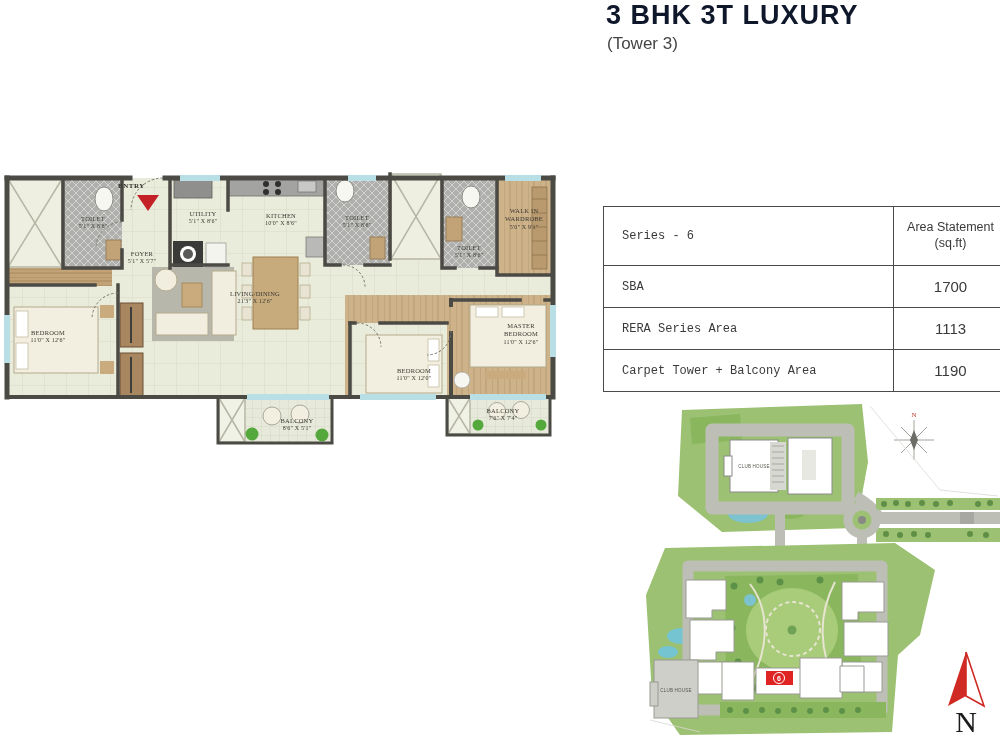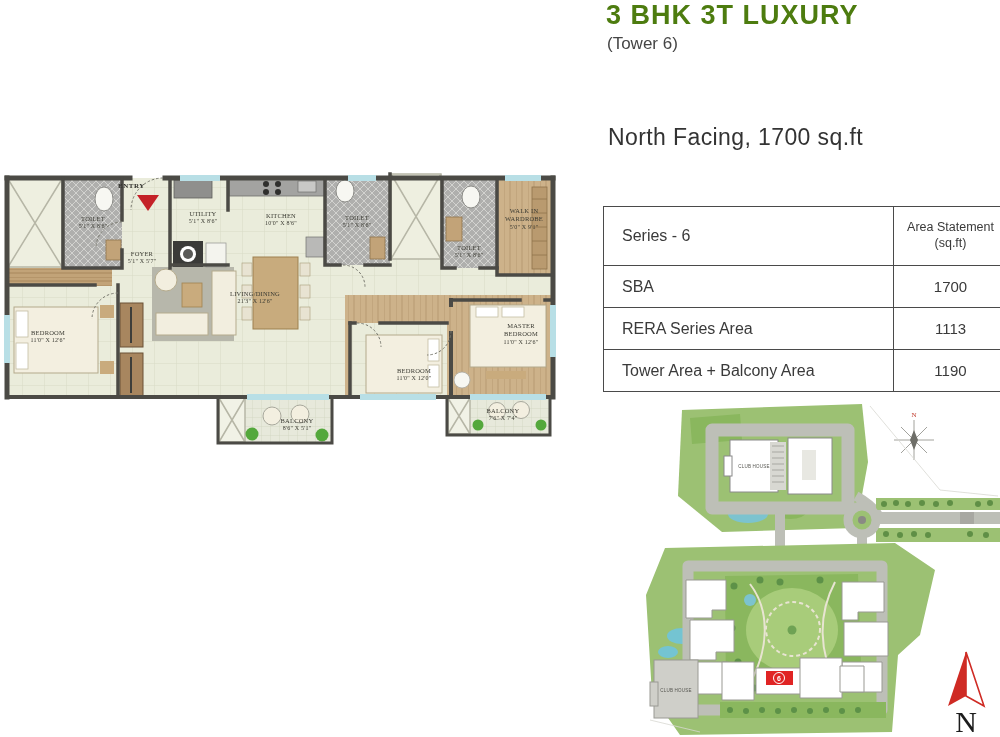--- a/index.html
+++ b/index.html
@@ -1,30 +1,30 @@
 <!DOCTYPE html>
 <html><head>
 <meta charset="utf-8">
 <style>
   html,body{margin:0;padding:0;background:#ffffff;}
   #page{position:relative;width:1000px;height:737px;background:#ffffff;overflow:hidden;
         font-family:"Liberation Sans",sans-serif;color:#3a3a3a;}
 
   
   .title{position:absolute;left:606px;top:0px;font-size:27px;font-weight:700;
-         letter-spacing:1px;color:#4d7c0f;}
+         letter-spacing:1px;color:#0f172a;}
   .subtitle{position:absolute;left:607px;top:34px;font-size:17px;color:#454545;}
   .facing{position:absolute;left:608px;top:124px;font-size:23px;font-weight:500;
           color:#333333;letter-spacing:0.4px;}
 
   
   table.area{position:absolute;left:603px;top:206px;border-collapse:collapse;
              width:381px;table-layout:fixed;}
   table.area td{border:1.6px solid #4a4a4a;color:#3a3a3a;}
-  td.c-label{width:270px;padding-left:18px;font-size:16px;}
+  td.c-label{width:270px;padding-left:18px;font-size:12px;font-family:Liberation Mono, monospace;}
   td.c-val{width:111px;text-align:center;font-size:15px;}
   tr.hdr td{height:56px;}
   tr.row td{height:39px;}
   .area-col-hdr{font-size:12.5px;line-height:1.25;text-align:center;display:block;padding:0 6px;}
 
   
   #plan{position:absolute;left:0px;top:165px;width:560px;height:285px;}
   #plan svg{position:absolute;left:0;top:0;}
   .room-label{position:absolute;text-align:center;font-family:"Liberation Serif",serif;
               font-size:6.5px;line-height:1.3;color:#3b3b33;letter-spacing:0.2px;}
@@ -39,41 +39,40 @@
 
   
   #compass{position:absolute;left:932px;top:648px;width:68px;height:89px;}
 </style>
 </head>
 <body>
 
 <div id="page">
 
   <div class="title">3 BHK 3T LUXURY</div>
-  <div class="subtitle">(Tower 6)</div>
-  <div class="facing">North Facing, 1700 sq.ft</div>
+  <div class="subtitle">(Tower 3)</div>
 
   <table class="area">
     <tbody>
       <tr class="hdr">
         <td class="c-label">Series - 6</td>
         <td class="c-val">
           <span class="area-col-hdr">Area Statement (sq.ft)</span>
         </td>
       </tr>
       <tr class="row">
         <td class="c-label">SBA</td>
         <td class="c-val">1700</td>
       </tr>
       <tr class="row">
         <td class="c-label">RERA Series Area</td>
         <td class="c-val">1113</td>
       </tr>
       <tr class="row">
-        <td class="c-label">Tower Area + Balcony Area</td>
+        <td class="c-label">Carpet Tower + Balcony Area</td>
         <td class="c-val">1190</td>
       </tr>
     </tbody>
   </table>
 
   <div id="plan">
     <svg width="560" height="285" viewBox="0 0 560 285">
       <defs>
         <pattern id="tile" width="22" height="22" patternUnits="userSpaceOnUse">
           <rect width="22" height="22" fill="#eaecdb"></rect>

